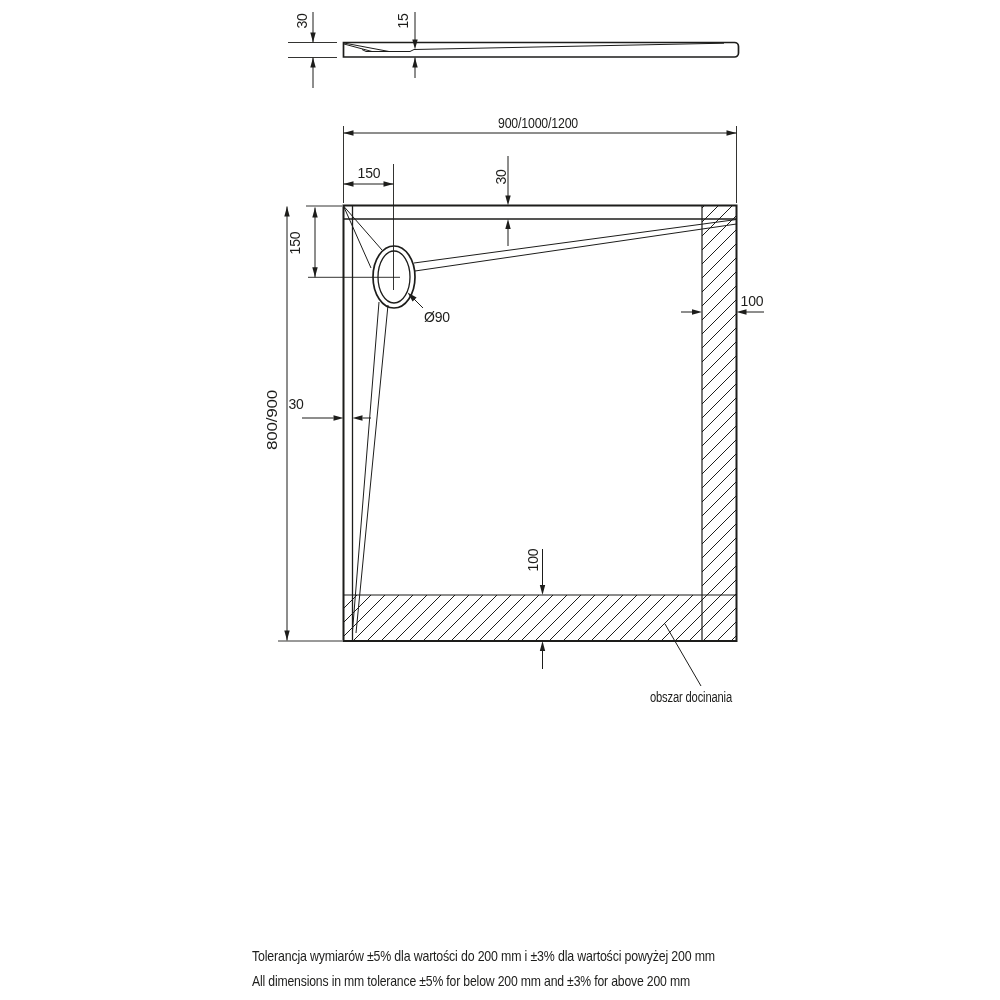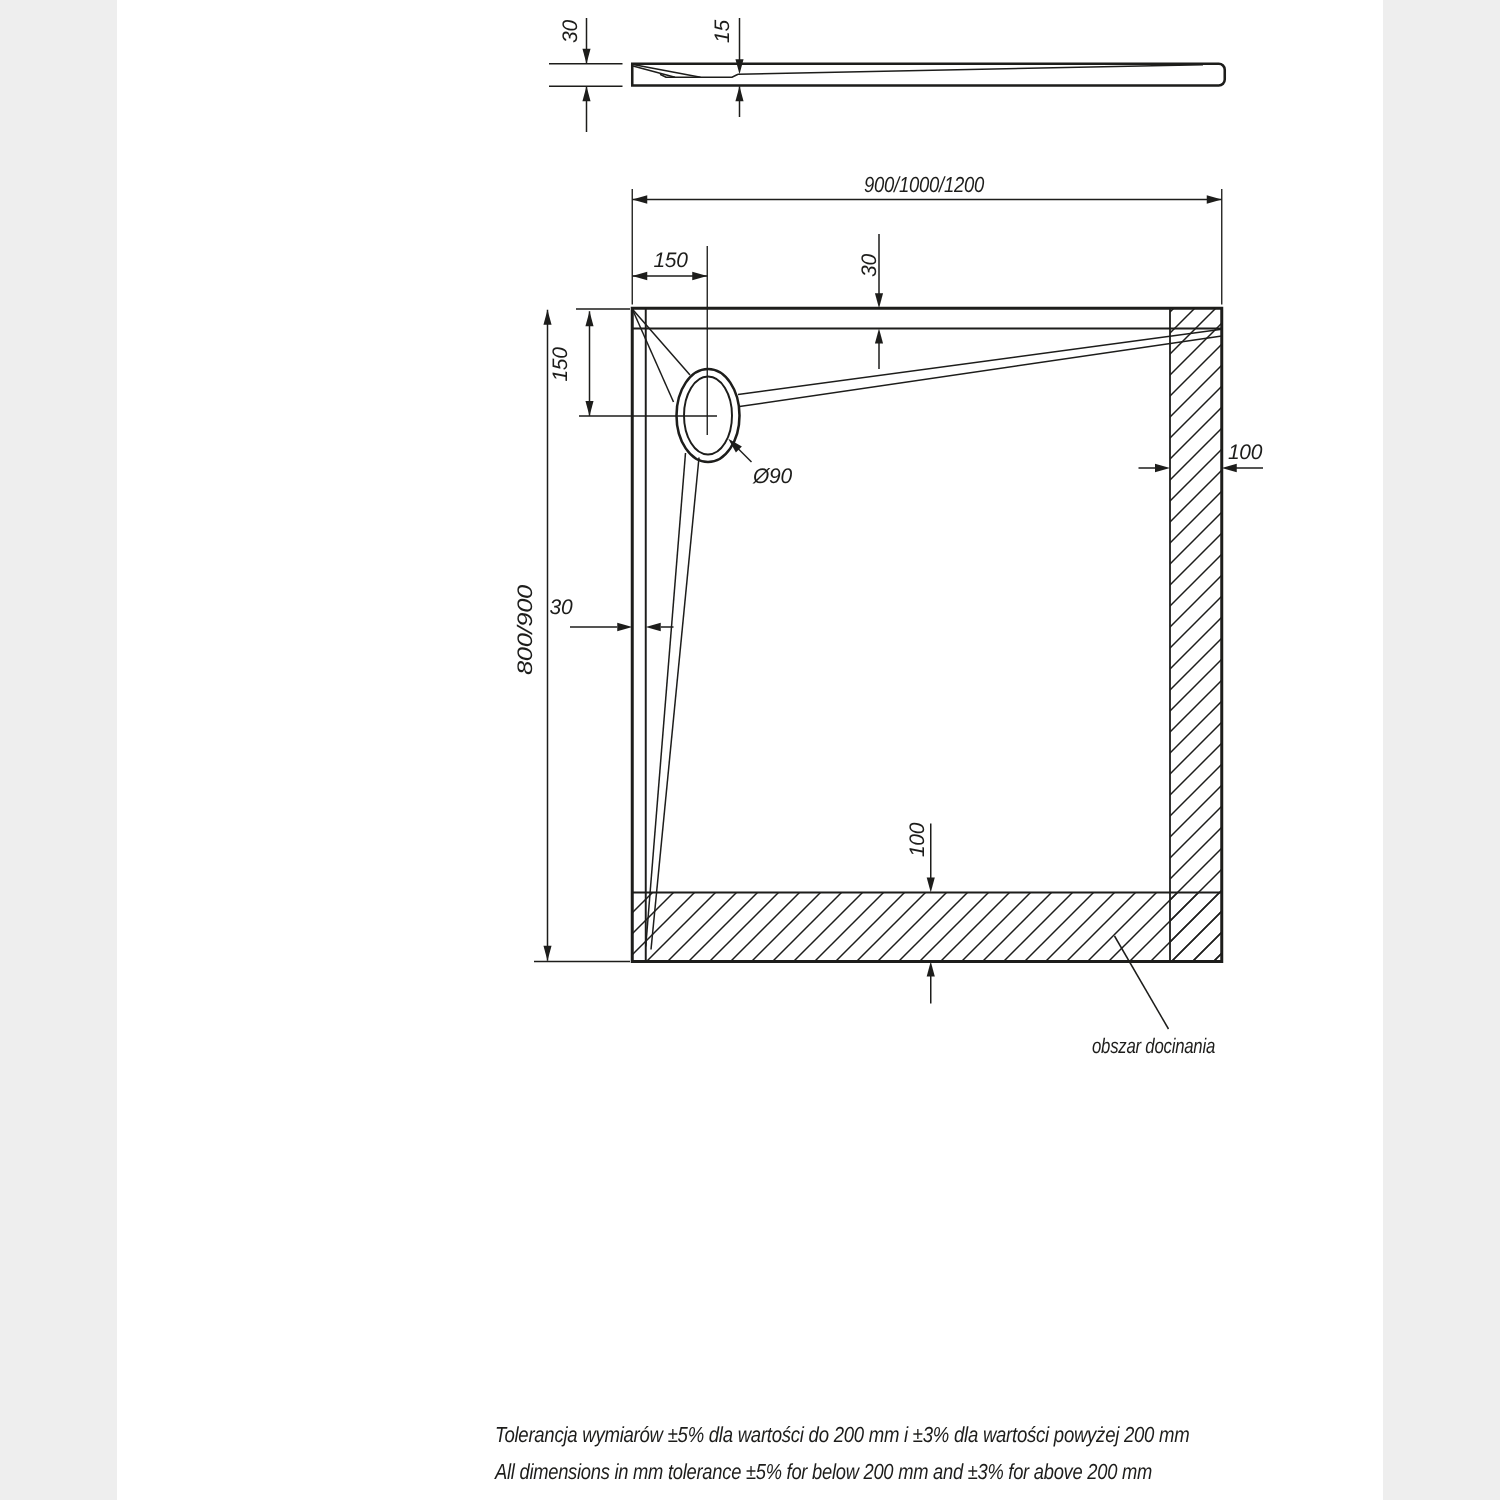--- a/index.html
+++ b/index.html
@@ -1,21 +1,20 @@
 <!DOCTYPE html>
 <html style="--line: #1d1d1b; --bg: #ffffff;"><head>
 <meta charset="utf-8">
 <style>
   :root { --line:#1d1d1b; --bg:#ffffff; }
   html,body { margin:0; padding:0; background:#eee; }
   .stage {
-    position:relative; width:844px; height:1000px; margin:0 auto;
+    position:relative; width:1000px; height:1000px; margin:0 auto;
     background:var(--bg);
     font-family:"Liberation Sans", sans-serif;
-    font-style:italic;
   }
   svg { display:block; }
   .ln   { stroke:var(--line); fill:none; stroke-width:1; stroke-linecap:butt; }
   .w09  { stroke-width:0.9; }
   .w12  { stroke-width:1.2; }
   .w13  { stroke-width:1.3; }
   .w17  { stroke-width:1.7; }
   .w20  { stroke-width:2; }
   .ar   { fill:var(--line); stroke:none; }
   text  { fill:var(--line); letter-spacing:-0.2px; }

